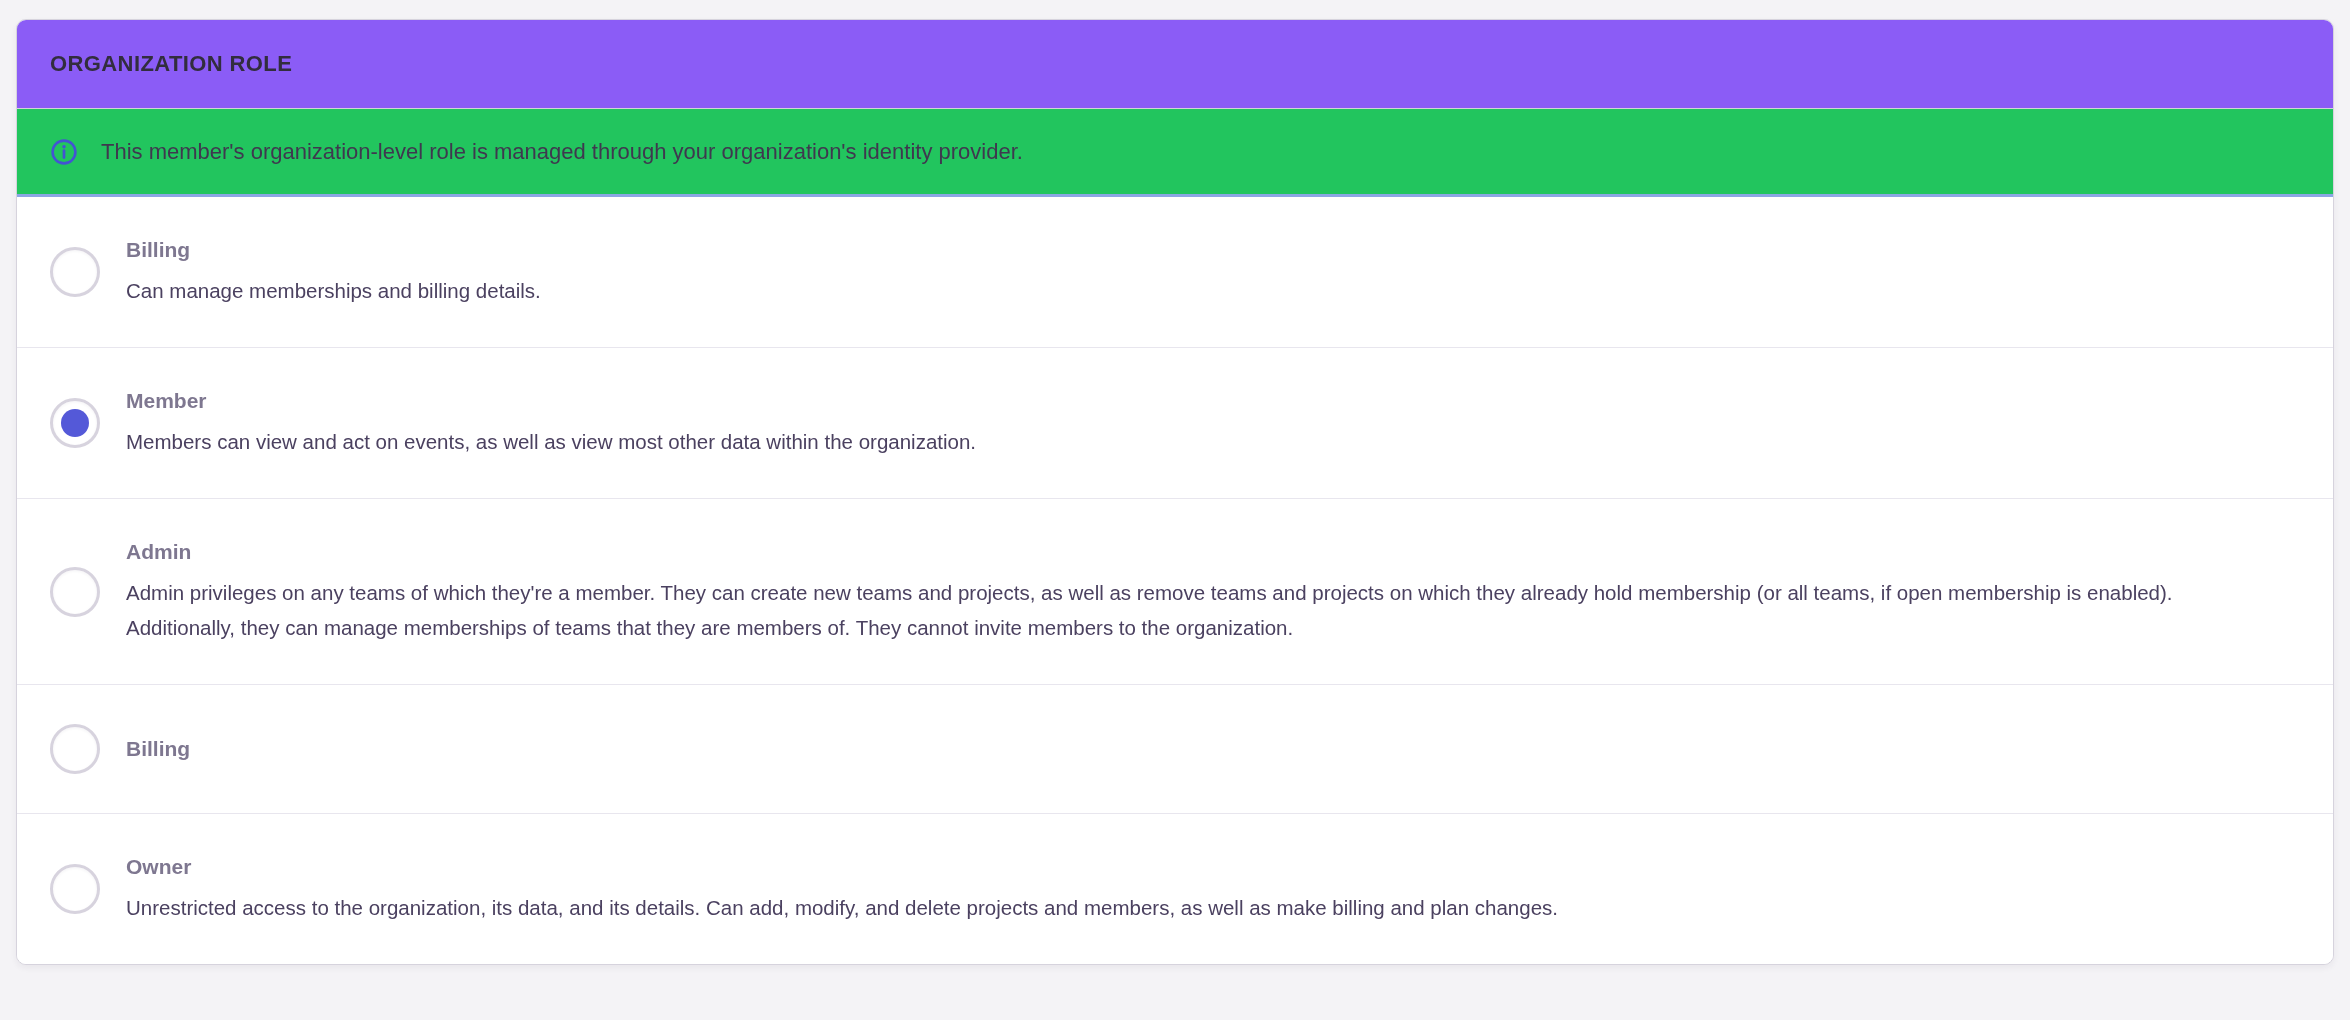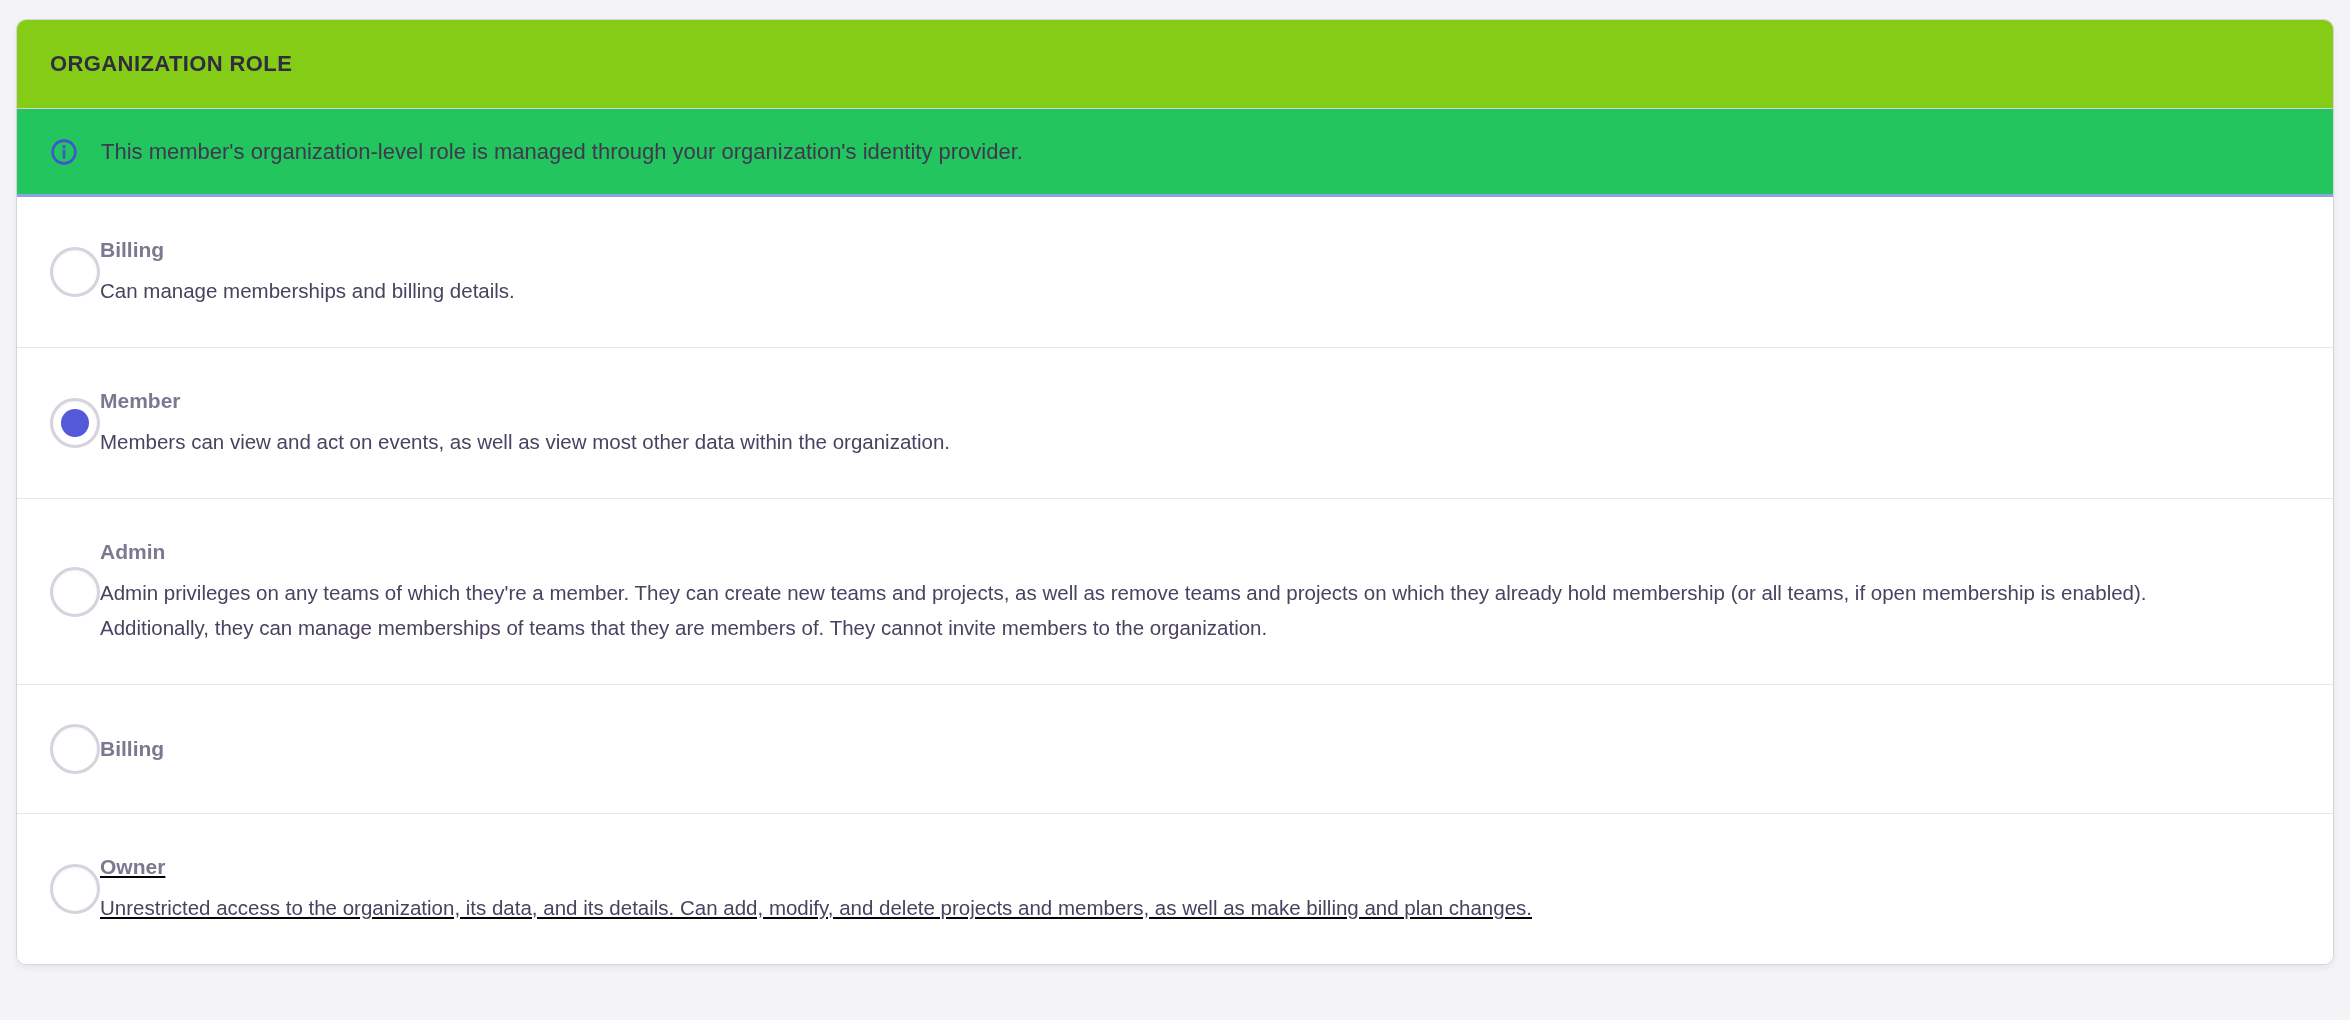--- a/index.html
+++ b/index.html
@@ -25,21 +25,21 @@
     border-radius: 10px;
     box-shadow: 0 3px 6px rgba(45, 40, 65, 0.06);
     overflow: hidden;
   }
   .panel-header {
     height: 89px;
     box-sizing: border-box;
     display: flex;
     align-items: center;
     padding: 0 33px;
-    background: #84cc16;
+    background: #8b5cf6;
     border-bottom: 1.5px solid #d4d1db;
   }
   .panel-title {
     font-size: 22px;
     font-weight: 700;
     letter-spacing: 0.4px;
     color: #322d3e;
   }
   .alert {
     min-height: 88px;
@@ -62,26 +62,27 @@
   .alert-icon svg { display: block; }
   .alert-text {
     font-size: 22px;
     color: #3f384f;
     line-height: 30px;
   }
   .roles { background: #ffffff; }
   .role-row {
     display: flex;
     align-items: center;
+    gap: 26px;
     padding: 39px 33px;
     border-bottom: 1.5px solid #e8e6ee;
     cursor: pointer;
     box-sizing: border-box;
   }
-  .roles .role-row:last-child { border-bottom: none; text-decoration: underline; }
+  .roles .role-row:last-child { border-bottom: none; }
   .radio {
     width: 50px;
     height: 50px;
     box-sizing: border-box;
     border-radius: 50%;
     border: 3px solid #d7d3de;
     background: #ffffff;
     flex-shrink: 0;
     display: flex;
     align-items: center;

